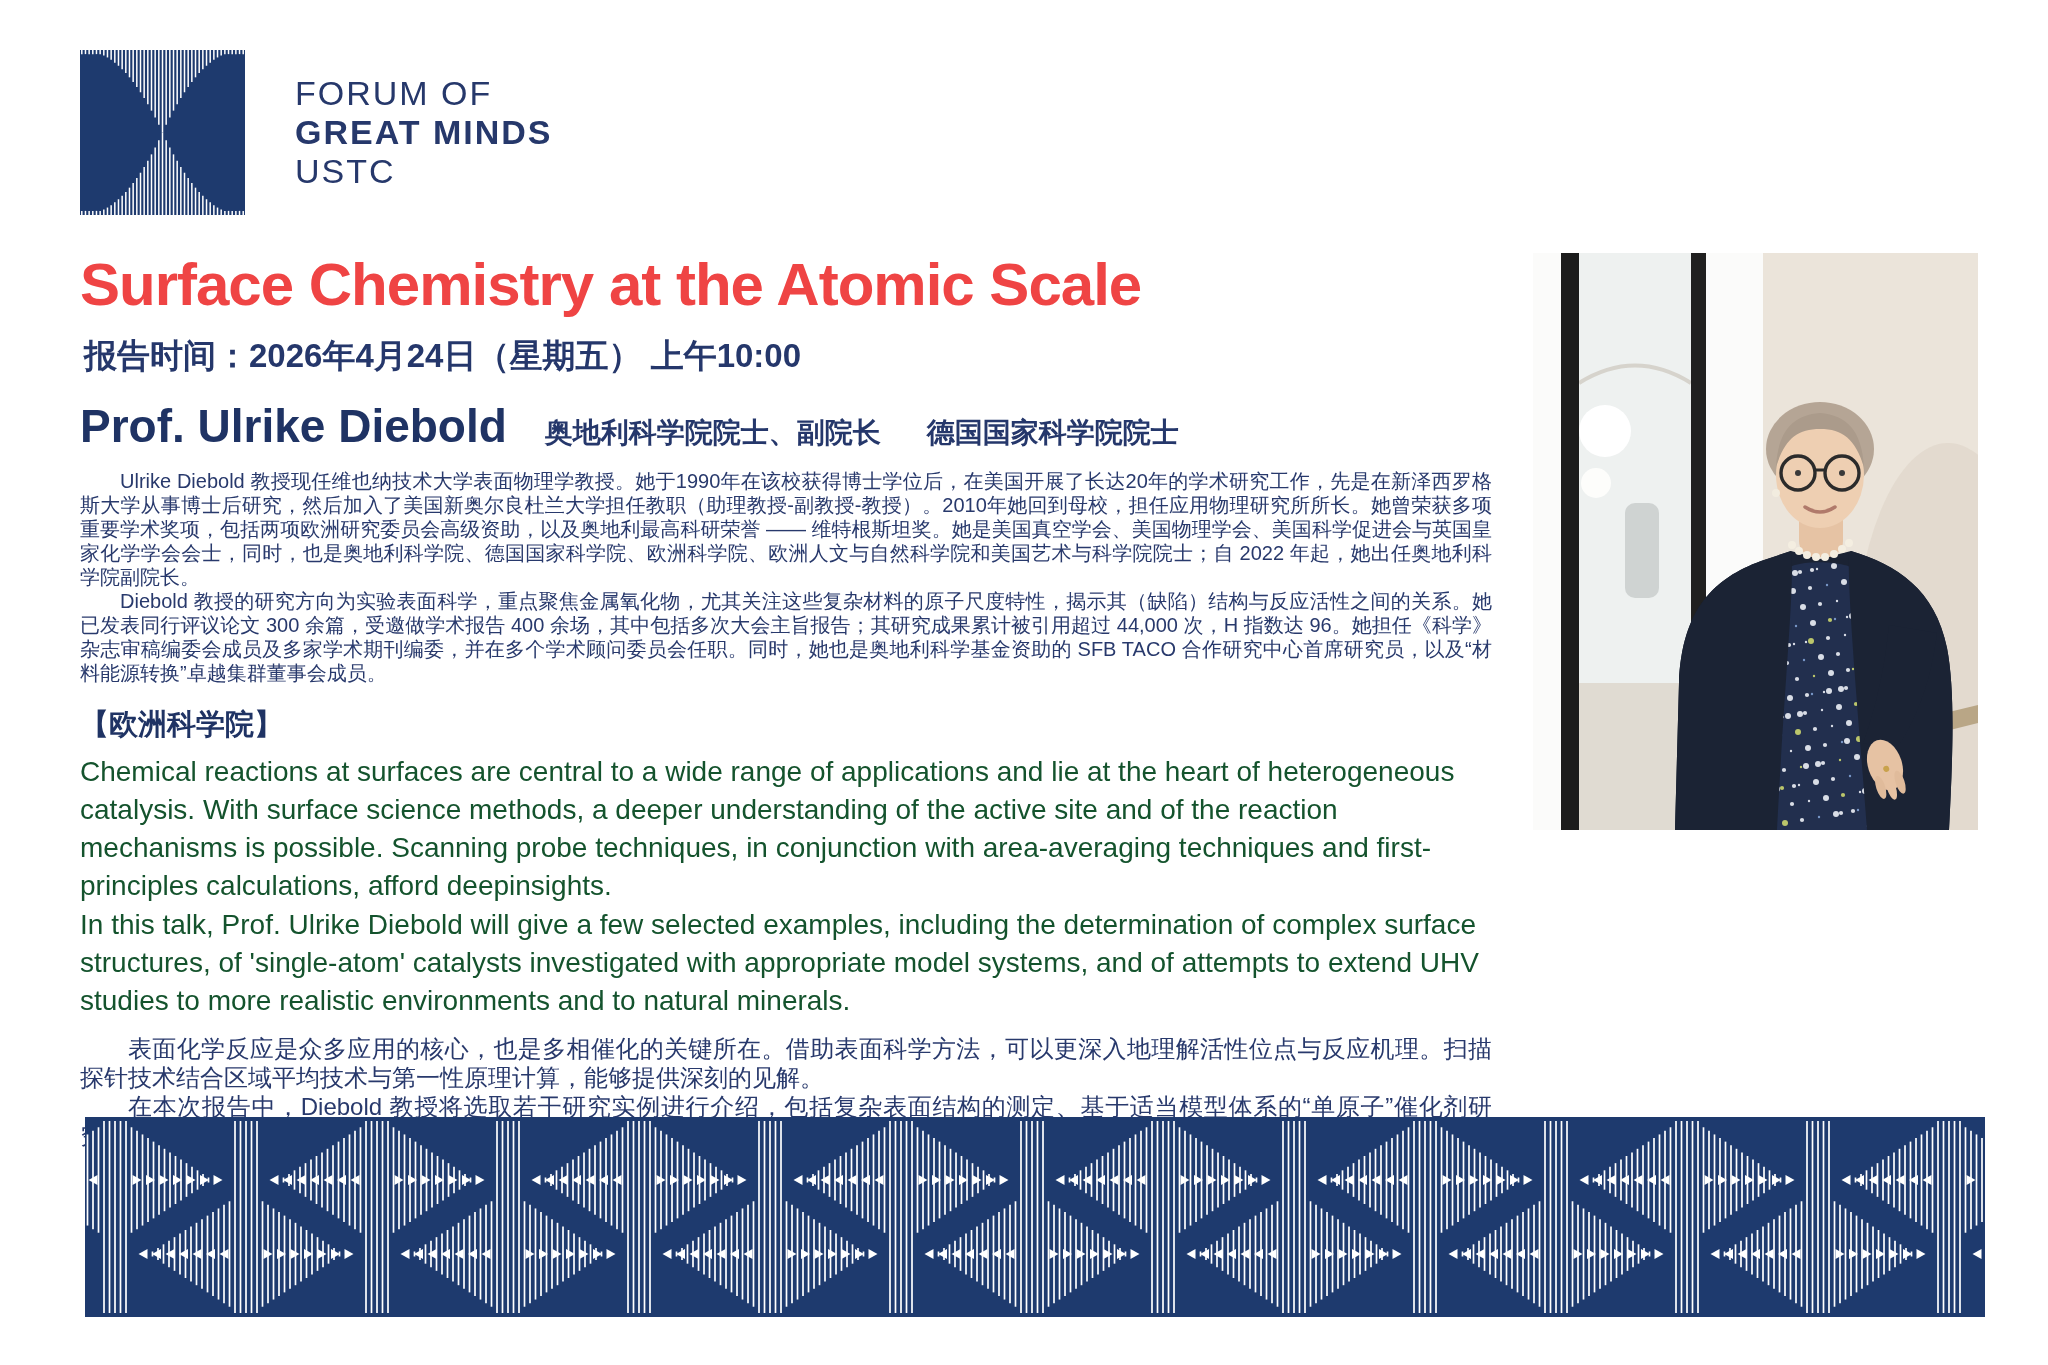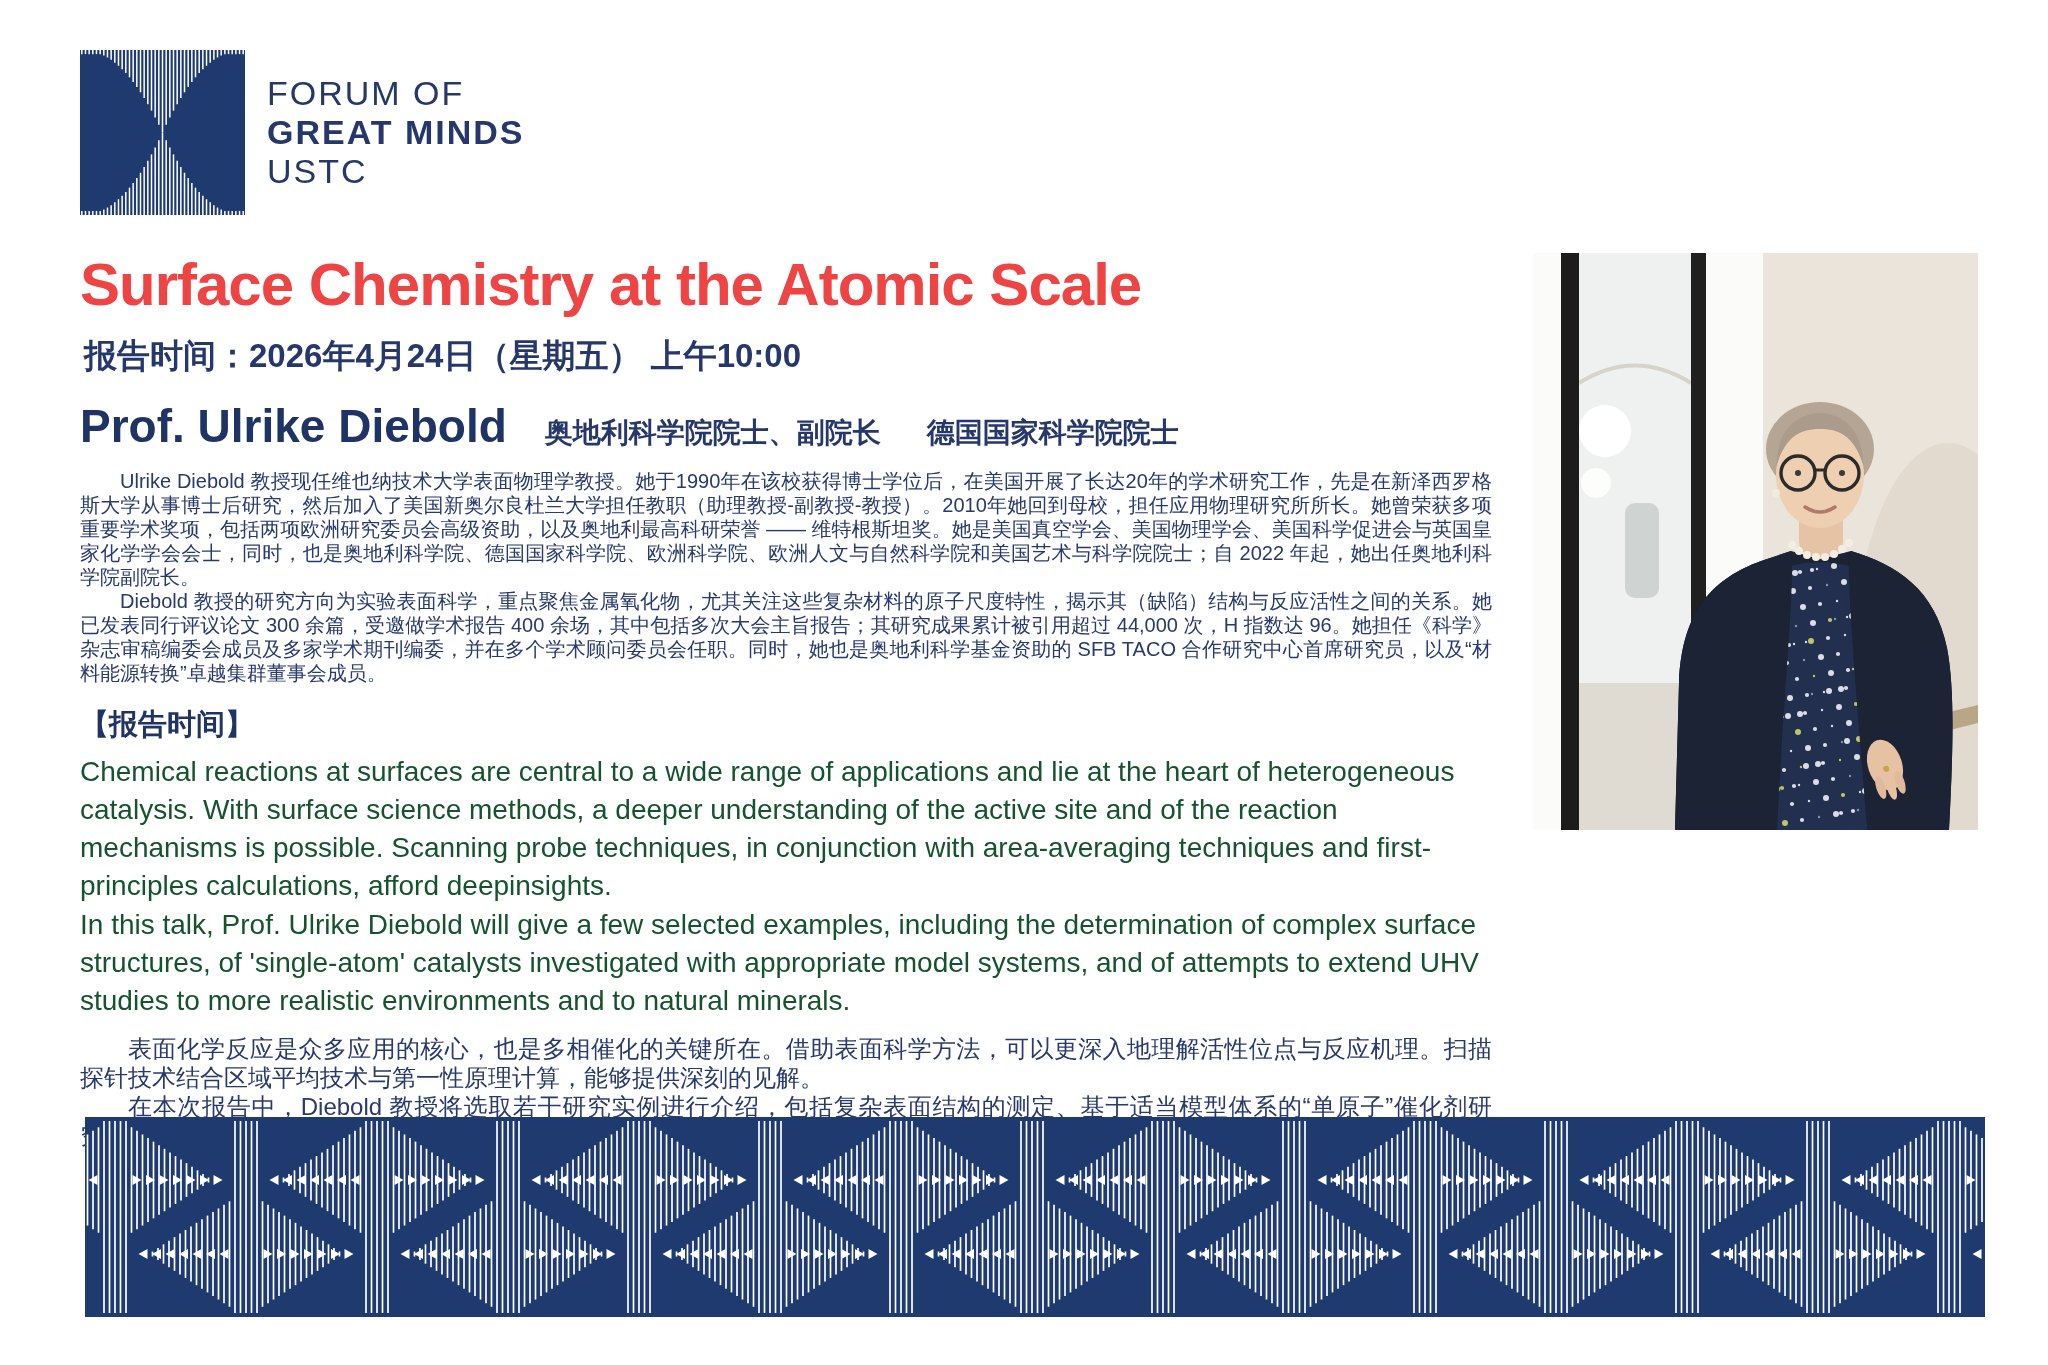--- a/index.html
+++ b/index.html
@@ -3,21 +3,21 @@
 <meta charset="utf-8">
 <style>
   html,body{margin:0;padding:0;background:#ffffff;}
   .page{
     position:relative;width:2048px;height:1365px;background:#ffffff;
     color:#26386b;font-family:"Liberation Sans","DejaVu Sans",sans-serif;
     overflow:hidden;
   }
   .content{position:absolute;left:80px;top:0;width:1412px;}
   
-  .masthead{margin-top:50px;display:flex;align-items:center;gap:22px;}
+  .masthead{margin-top:50px;display:flex;align-items:center;gap:50px;}
   .logo-mark{width:165px;height:165px;display:block;}
   .logo-text{font-size:34px;line-height:39px;letter-spacing:2px;color:#26386b;}
   .logo-line2{font-weight:bold;}
   
   .title{margin:36px 0 0 0;font-size:60px;line-height:1.12;font-weight:bold;
          letter-spacing:-1px;color:#ef4444;white-space:nowrap;}
   .meta{font-size:33px;font-weight:bold;margin:4px;color:#25376b;}
   .meta.time{margin-top:16px;}
   .meta.venue{margin-top:13px;}
   
@@ -160,21 +160,21 @@
       <h2 class="speaker-name">Prof. Ulrike Diebold</h2>
       <span class="speaker-title t0">奥地利科学院院士、副院长</span>
       <span class="speaker-title t1">德国国家科学院院士</span>
     </div>
 
     <div class="bio">
       <p>Ulrike Diebold 教授现任维也纳技术大学表面物理学教授。她于1990年在该校获得博士学位后，在美国开展了长达20年的学术研究工作，先是在新泽西罗格斯大学从事博士后研究，然后加入了美国新奥尔良杜兰大学担任教职（助理教授-副教授-教授）。2010年她回到母校，担任应用物理研究所所长。她曾荣获多项重要学术奖项，包括两项欧洲研究委员会高级资助，以及奥地利最高科研荣誉 —— 维特根斯坦奖。她是美国真空学会、美国物理学会、美国科学促进会与英国皇家化学学会会士，同时，也是奥地利科学院、德国国家科学院、欧洲科学院、欧洲人文与自然科学院和美国艺术与科学院院士；自 2022 年起，她出任奥地利科学院副院长。</p>
       <p>Diebold 教授的研究方向为实验表面科学，重点聚焦金属氧化物，尤其关注这些复杂材料的原子尺度特性，揭示其（缺陷）结构与反应活性之间的关系。她已发表同行评议论文 300 余篇，受邀做学术报告 400 余场，其中包括多次大会主旨报告；其研究成果累计被引用超过 44,000 次，H 指数达 96。她担任《科学》杂志审稿编委会成员及多家学术期刊编委，并在多个学术顾问委员会任职。同时，她也是奥地利科学基金资助的 SFB TACO 合作研究中心首席研究员，以及“材料能源转换”卓越集群董事会成员。</p>
     </div>
 
-    <h3 class="abs-head">【报告时间】</h3>
+    <h3 class="abs-head">【欧洲科学院】</h3>
 
     <div class="abs-en">
       <p>Chemical reactions at surfaces are central to a wide range of applications and lie at the heart of heterogeneous catalysis. With surface science methods, a deeper understanding of the active site and of the reaction mechanisms is possible.  Scanning probe techniques, in conjunction with area-averaging techniques and first-principles calculations, afford deepinsights.</p>
       <p>In this talk, Prof. Ulrike Diebold will give a few selected examples, including the determination of complex surface structures, of 'single-atom' catalysts investigated with appropriate model systems, and of attempts to extend UHV studies to more realistic environments and to natural minerals.</p>
     </div>
 
     <div class="abs-zh">
       <p>表面化学反应是众多应用的核心，也是多相催化的关键所在。借助表面科学方法，可以更深入地理解活性位点与反应机理。扫描探针技术结合区域平均技术与第一性原理计算，能够提供深刻的见解。</p>
       <p>在本次报告中，Diebold 教授将选取若干研究实例进行介绍，包括复杂表面结构的测定、基于适当模型体系的“单原子”催化剂研究，以及将超高真空研究拓展至更真实环境与天然矿物的尝试。</p>
     </div>

